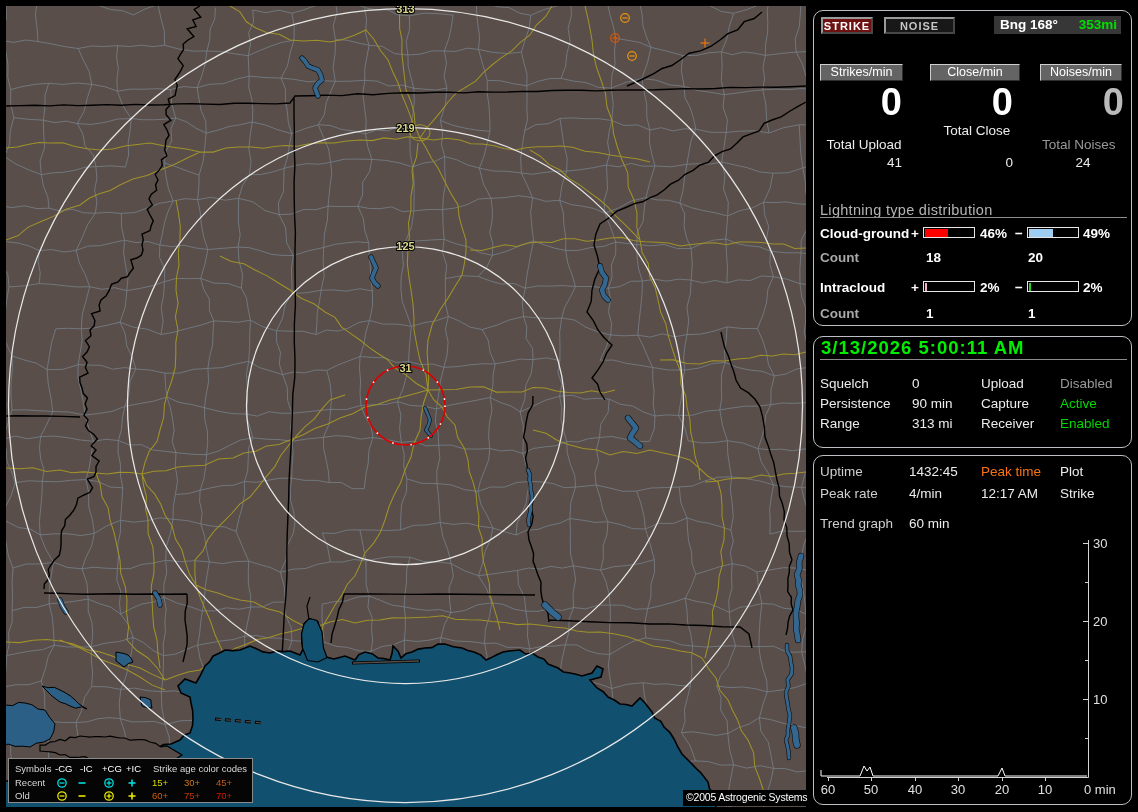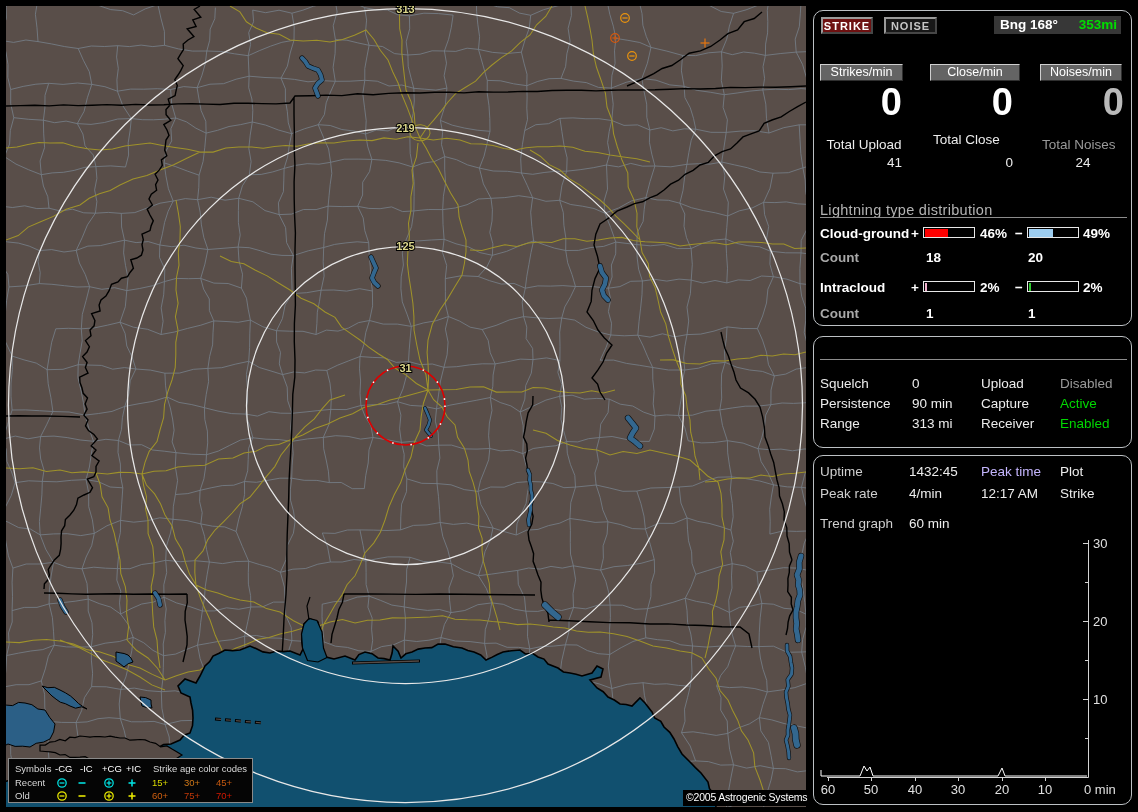--- a/index.html
+++ b/index.html
@@ -109,33 +109,33 @@
 <span class="lt" style="left:207px;top:18px;color:#c85a10">45+</span>
 <span class="lt" style="left:143px;top:31px;color:#d06010">60+</span>
 <span class="lt" style="left:175px;top:31px;color:#c03808">75+</span>
 <span class="lt" style="left:207px;top:31px;color:#d41800">70+</span>
 </div>
 <div id="copyright">©2005 Astrogenic Systems</div>
 <div class="panel" style="top:10px;height:316px"></div>
 <div class="panel" style="top:336px;height:112px"></div>
 <div class="panel" style="top:455px;height:350px"></div>
 <div class="btn3d" style="position:absolute;left:821px;top:17px;width:52px;background:#6e1111;color:#fff;letter-spacing:1px">STRIKE</div>
-    <div class="btn3d" style="position:absolute;left:884px;top:17px;width:53px;background:#181818;color:#c6c6c6;letter-spacing:1px">NOISE</div>
+    <div class="btn3d" style="position:absolute;left:884px;top:17px;width:71px;background:#181818;color:#c6c6c6;letter-spacing:1px">NOISE</div>
     <div style="position:absolute;left:994px;top:16px;width:127px;height:18px;background:#373737;font-weight:bold;font-size:13.5px">
       <span style="position:absolute;left:6px;top:1px;color:#fff">Bng 168°</span>
       <span style="position:absolute;right:4px;top:1px;color:#00dd00">353mi</span>
     </div>
     <div class="btng" style="position:absolute;left:820px;top:64px;width:83px">Strikes/min</div>
     <div class="btng" style="position:absolute;left:930px;top:64px;width:90px">Close/min</div>
     <div class="btng" style="position:absolute;left:1040px;top:64px;width:82px">Noises/min</div>
     <div class="bigz" style="position:absolute;left:820px;top:85px;width:82px;color:#fff">0</div>
     <div class="bigz" style="position:absolute;left:931px;top:85px;width:82px;color:#fff">0</div>
     <div class="bigz" style="position:absolute;left:1042px;top:85px;width:82px;color:#bababa">0</div>
     <div class="t13" style="position:absolute;left:820px;top:137px;width:88px;text-align:center">Total Upload</div>
-    <div class="t13" style="position:absolute;left:933px;top:132px;width:88px;text-align:left">Total Close</div>
+    <div class="t13" style="position:absolute;left:933px;top:123px;width:88px;text-align:center">Total Close</div>
     <div class="t13" style="position:absolute;left:1042px;top:137px;width:88px;color:#9a9a9a">Total Noises</div>
     <div class="t13" style="position:absolute;left:820px;top:155px;width:82px;text-align:right">41</div>
     <div class="t13" style="position:absolute;left:931px;top:155px;width:82px;text-align:right">0</div>
     <div class="t13" style="position:absolute;left:1042px;top:155px;width:82px;text-align:center">24</div>
     <div class="t14" style="position:absolute;left:820px;top:202px;color:#b4b4b4;letter-spacing:.3px">Lightning type distribution</div>
     <div style="position:absolute;left:820px;top:217px;width:307px;height:1px;background:#8c8c8c"></div>
     <div class="tb" style="position:absolute;left:820px;top:226px">Cloud-ground</div>
     <div class="tb" style="position:absolute;left:911px;top:226px">+</div>
     <div class="bar" style="left:923px;top:227px">
       <div class="fill" style="width:23px;background:#f00"></div>
@@ -156,36 +156,37 @@
     </div>
     <div class="tb" style="position:absolute;left:980px;top:280px">2%</div>
     <div class="tb" style="position:absolute;left:1015px;top:280px">−</div>
     <div class="bar" style="left:1027px;top:281px">
       <div class="fill" style="width:2px;background:#2ecc2e"></div>
     </div>
     <div class="tb" style="position:absolute;left:1083px;top:280px">2%</div>
     <div class="tb" style="position:absolute;left:820px;top:306px;color:#a8a8a8">Count</div>
     <div class="tb" style="position:absolute;left:926px;top:306px">1</div>
     <div class="tb" style="position:absolute;left:1028px;top:306px">1</div>
+    <div style="position:absolute;left:821px;top:337px;font-size:18.5px;font-weight:bold;color:#00ef00;letter-spacing:1px">3/13/2026 5:00:11 AM</div>
     <div style="position:absolute;left:820px;top:359px;width:307px;height:1px;background:#8c8c8c"></div>
     <div class="t13" style="position:absolute;left:820px;top:376px">Squelch</div>
     <div class="t13" style="position:absolute;left:912px;top:376px">0</div>
     <div class="t13" style="position:absolute;left:981px;top:376px">Upload</div>
     <div class="t13" style="position:absolute;left:1060px;top:376px;color:#9a9a9a">Disabled</div>
     <div class="t13" style="position:absolute;left:820px;top:396px">Persistence</div>
     <div class="t13" style="position:absolute;left:912px;top:396px">90 min</div>
     <div class="t13" style="position:absolute;left:981px;top:396px">Capture</div>
     <div class="t13" style="position:absolute;left:1060px;top:396px;color:#00d800">Active</div>
     <div class="t13" style="position:absolute;left:820px;top:416px">Range</div>
     <div class="t13" style="position:absolute;left:912px;top:416px">313 mi</div>
     <div class="t13" style="position:absolute;left:981px;top:416px">Receiver</div>
     <div class="t13" style="position:absolute;left:1060px;top:416px;color:#00d800">Enabled</div>
     <div class="t13" style="position:absolute;left:820px;top:464px;color:#cfcfcf">Uptime</div>
     <div class="t13" style="position:absolute;left:909px;top:464px">1432:45</div>
-    <div class="t13" style="position:absolute;left:981px;top:464px;color:#c4b5fd">Peak time</div>
+    <div class="t13" style="position:absolute;left:981px;top:464px;color:#f97316">Peak time</div>
     <div class="t13" style="position:absolute;left:1060px;top:464px">Plot</div>
     <div class="t13" style="position:absolute;left:820px;top:486px;color:#cfcfcf">Peak rate</div>
     <div class="t13" style="position:absolute;left:909px;top:486px">4/min</div>
     <div class="t13" style="position:absolute;left:981px;top:486px">12:17 AM</div>
     <div class="t13" style="position:absolute;left:1060px;top:486px">Strike</div>
     <div class="t13" style="position:absolute;left:820px;top:516px;color:#cfcfcf">Trend graph</div>
     <div class="t13" style="position:absolute;left:909px;top:516px">60 min</div>
 <svg style="position:absolute;left:813px;top:455px" width="318" height="349" viewBox="813 455 318 349">
       <g stroke="#d4d4d4" stroke-width="1" fill="none">
         <path d="M1088.5,540V777.5M827,777.5H1088.5"></path>

